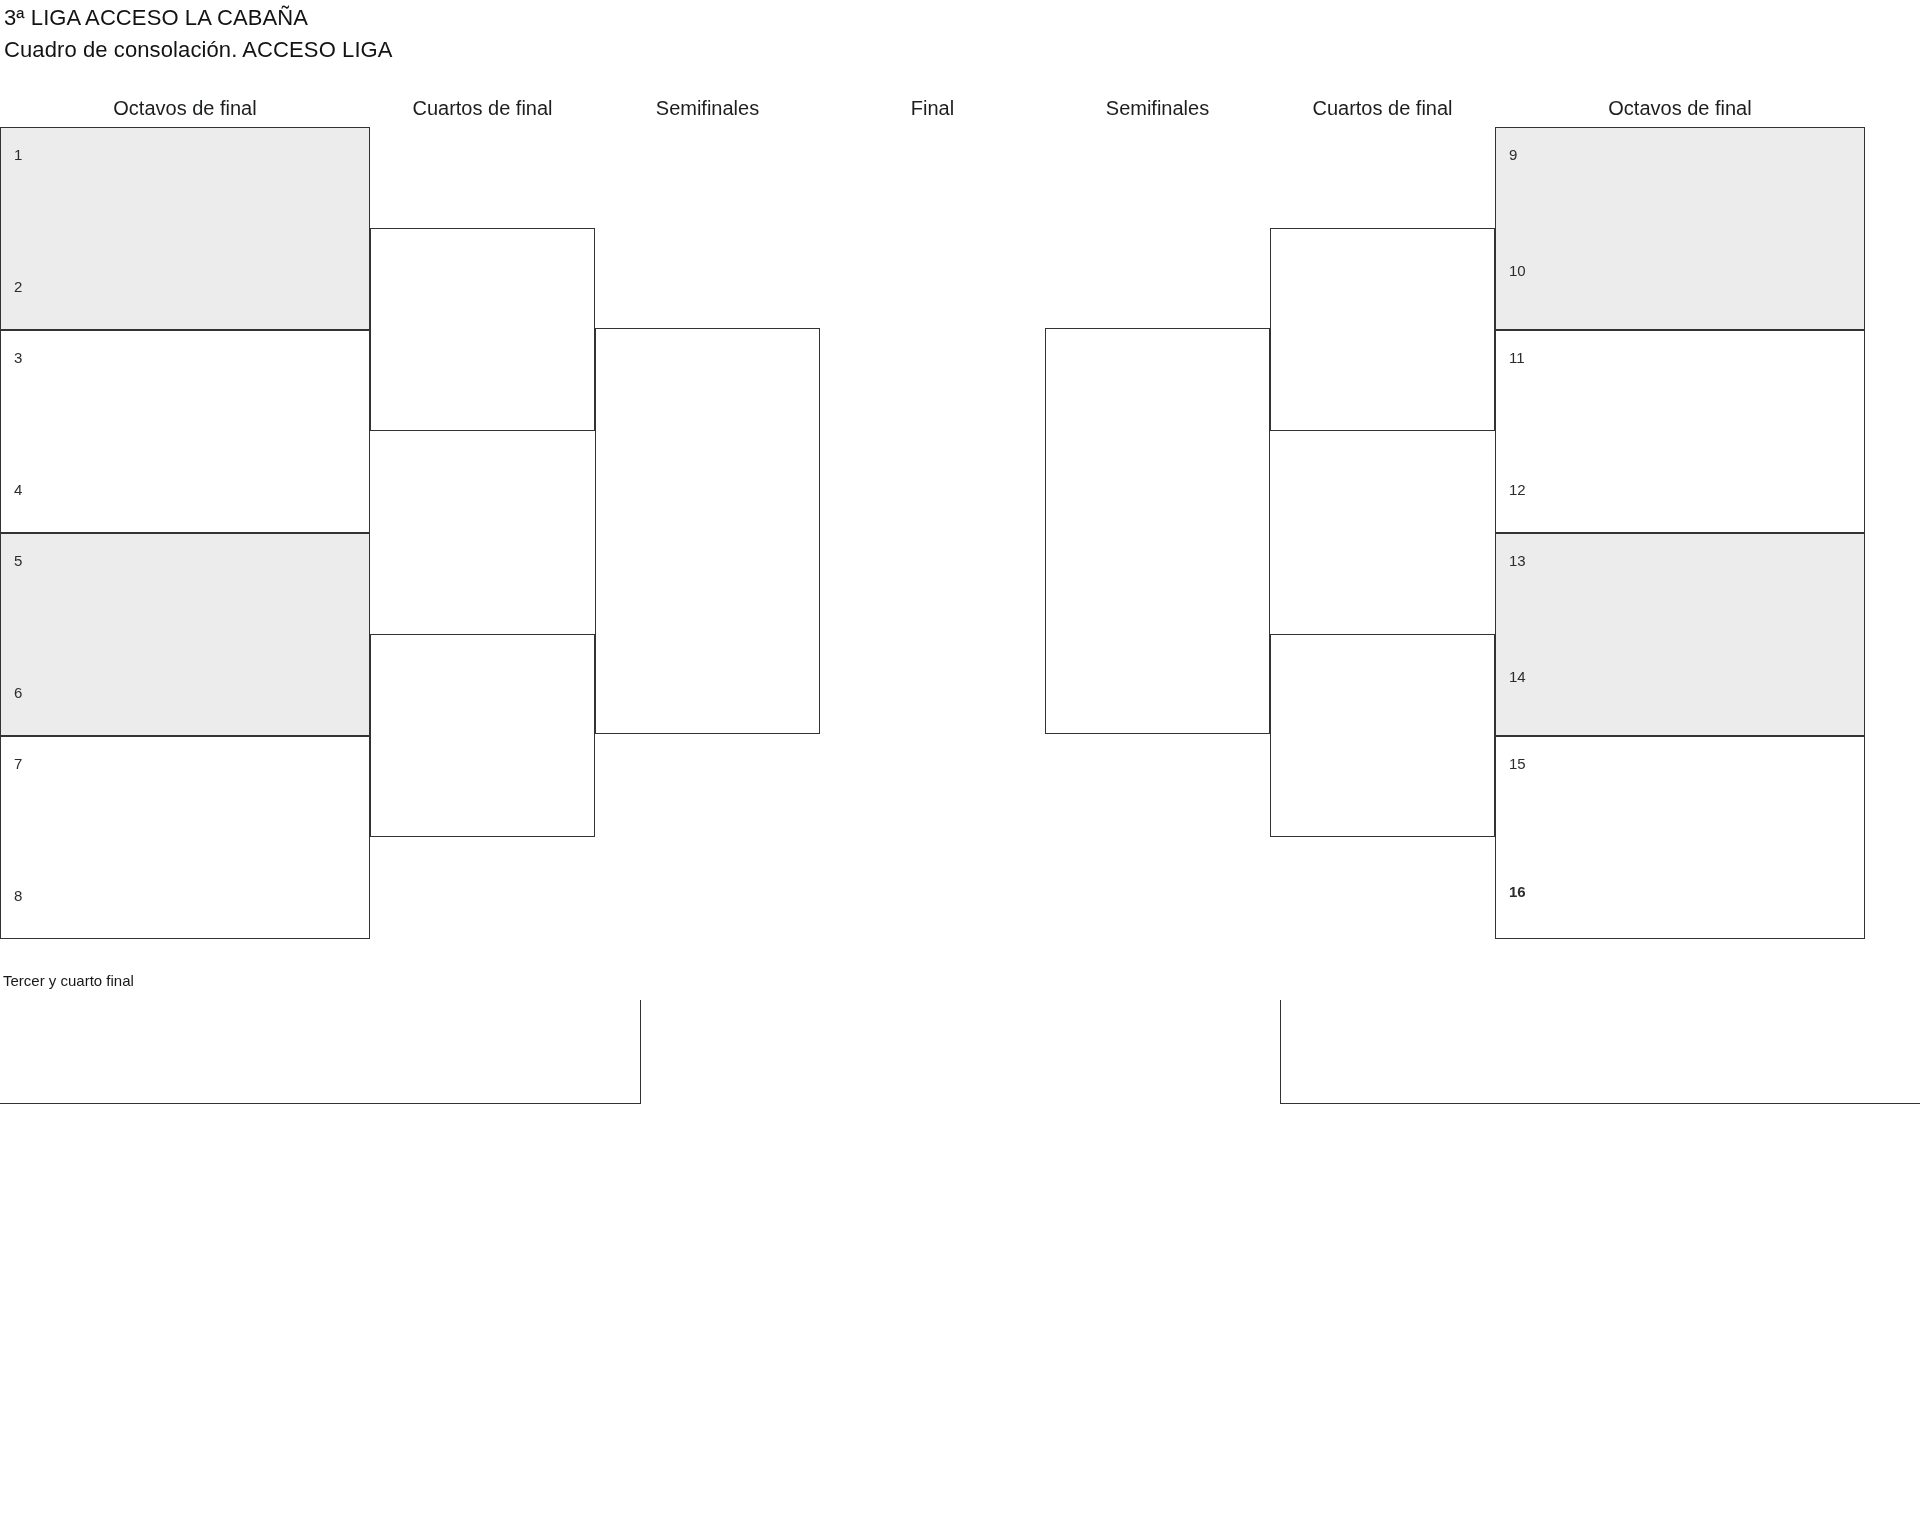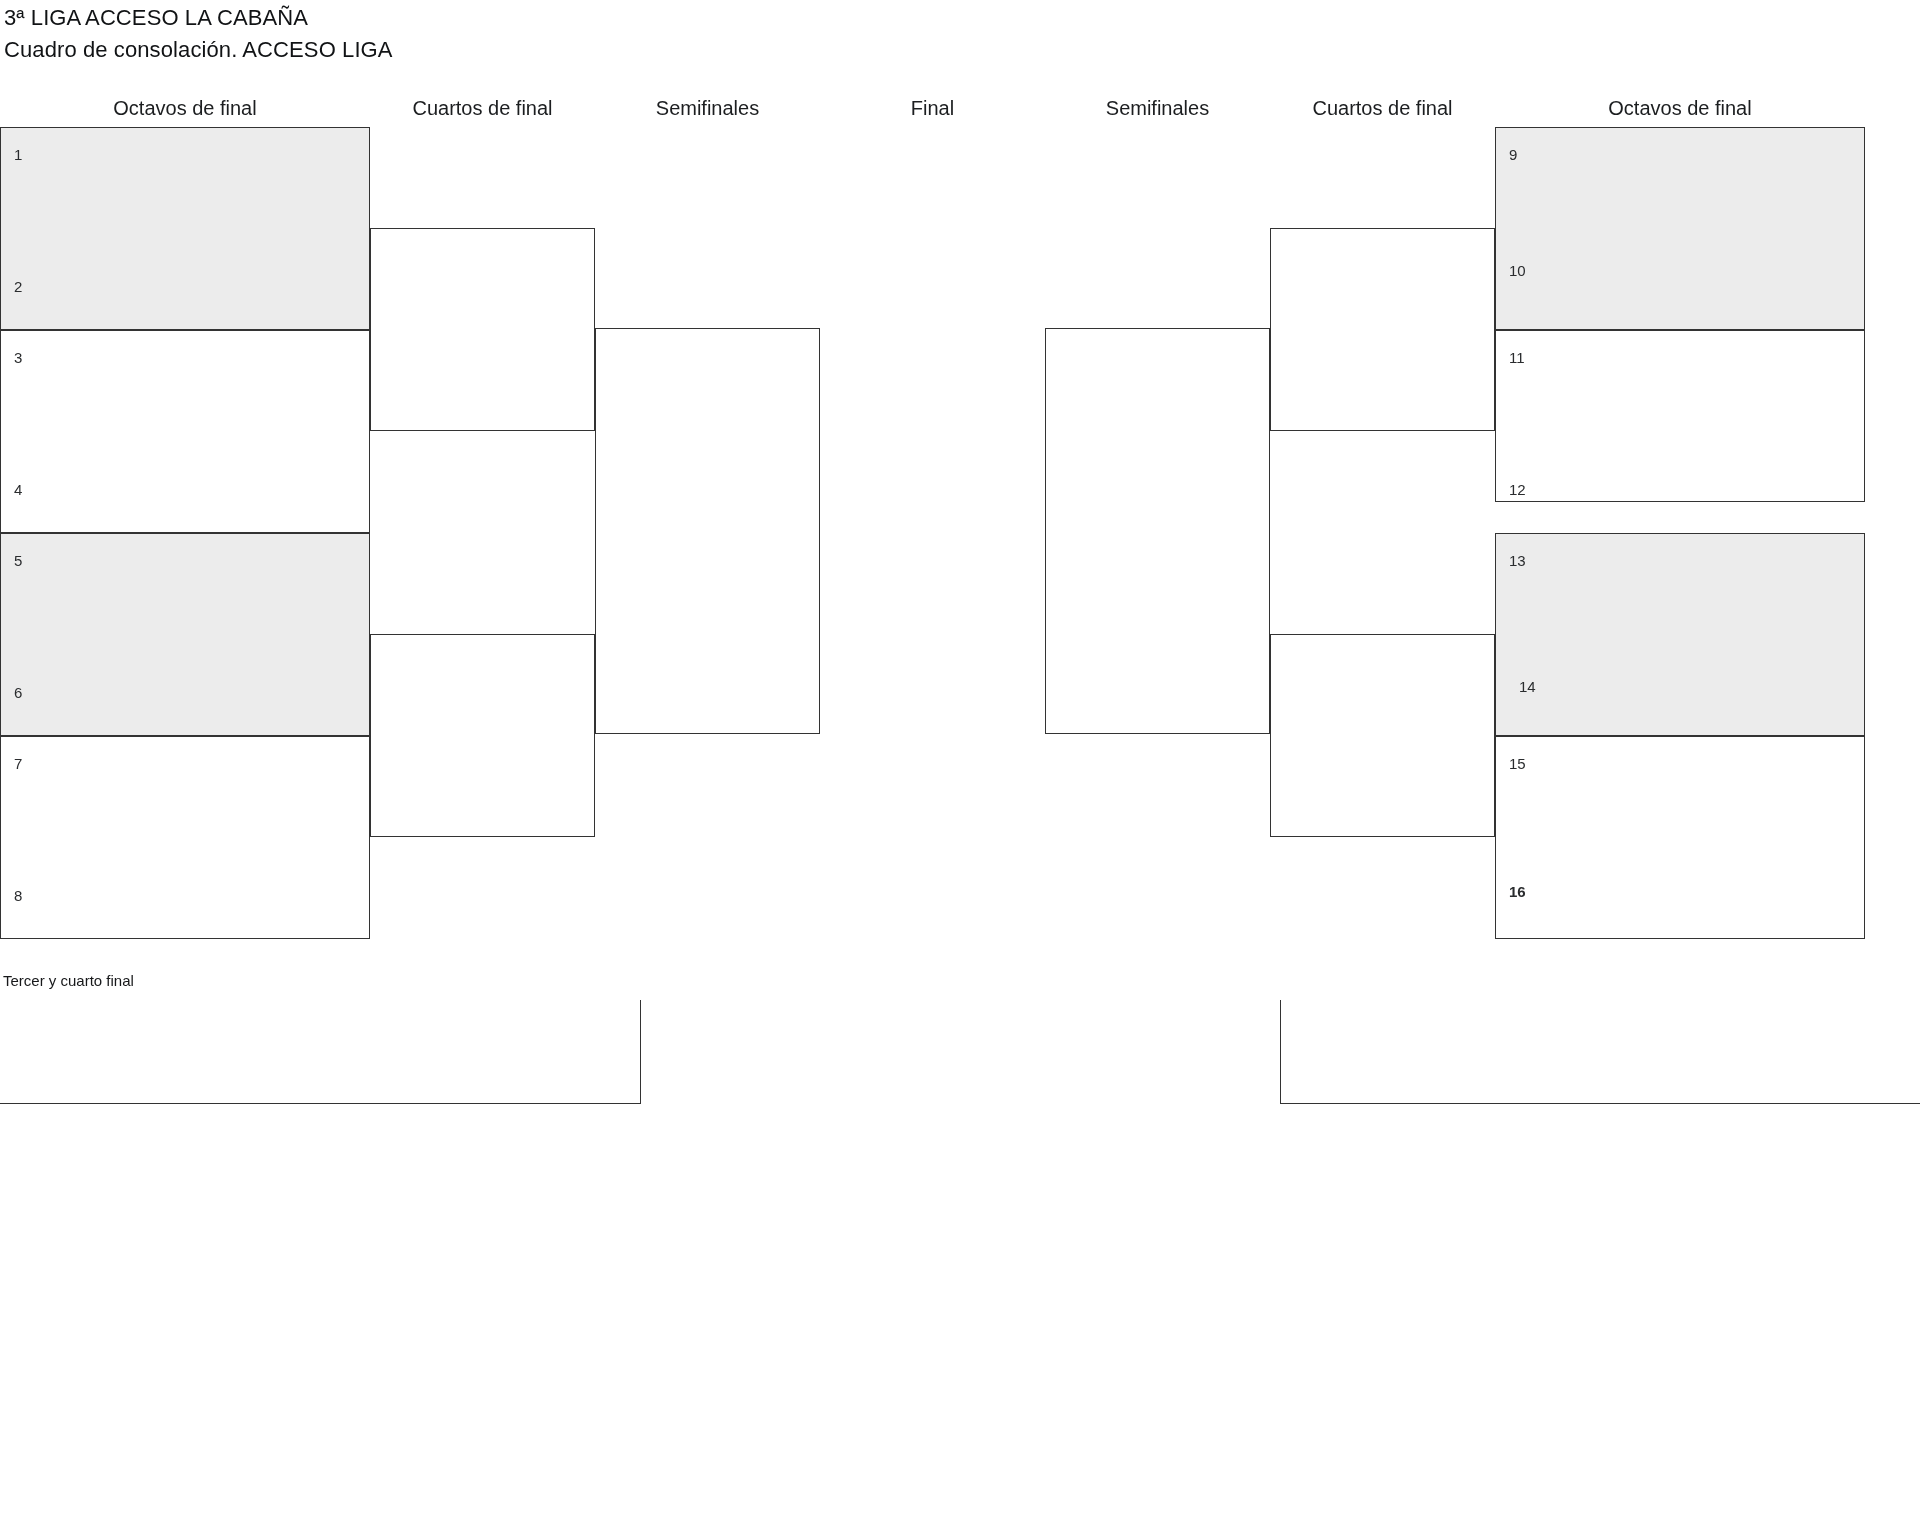--- a/index.html
+++ b/index.html
@@ -117,28 +117,28 @@
   <div class="seed-box" style="left:1270px; top:634px; width:225px; height:203px;">
     <span class="seed-label right" style="top:18px;"></span>
     <span class="seed-label right" style="top:150px;"></span>
   </div>
 
   <div class="seed-box shaded" style="left:1495px; top:127px; width:370px; height:203px;">
     <span class="seed-label right" style="top:18px;">9</span>
     <span class="seed-label right" style="top:134px;">10</span>
   </div>
 
-  <div class="seed-box" style="left:1495px; top:330px; width:370px; height:172px;padding-left:20px;">
+  <div class="seed-box" style="left:1495px; top:330px; width:370px; height:203px;padding-left:20px;">
     <span class="seed-label right" style="top:18px;">11</span>
     <span class="seed-label right" style="top:150px;">12</span>
   </div>
 
   <div class="seed-box shaded" style="left:1495px; top:533px; width:370px; height:203px;">
     <span class="seed-label right" style="top:18px;">13</span>
-    <span class="seed-label right" style="top:144px;margin-left:10px;">14</span>
+    <span class="seed-label right" style="top:134px;">14</span>
   </div>
 
   <div class="seed-box" style="left:1495px; top:736px; width:370px; height:203px;padding-left:16px;">
     <span class="seed-label right" style="top:18px;">15</span>
     <span class="seed-label right" style="top:146px;font-weight:bold;">16</span>
   </div>
 
   <div class="tcp-title">Tercer y cuarto final</div>
 
   <div class="hline" style="left:0px; top:1103px; width:640px;"></div>

